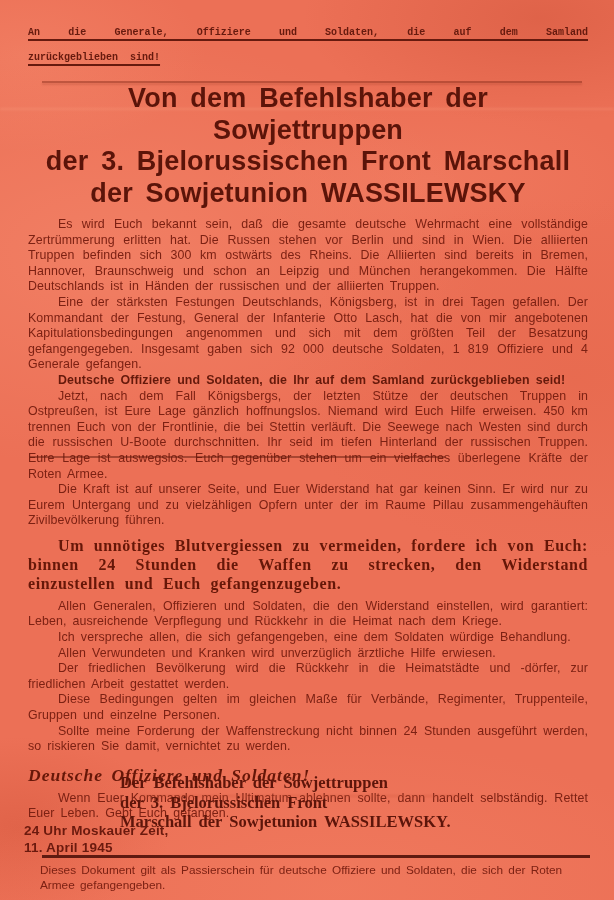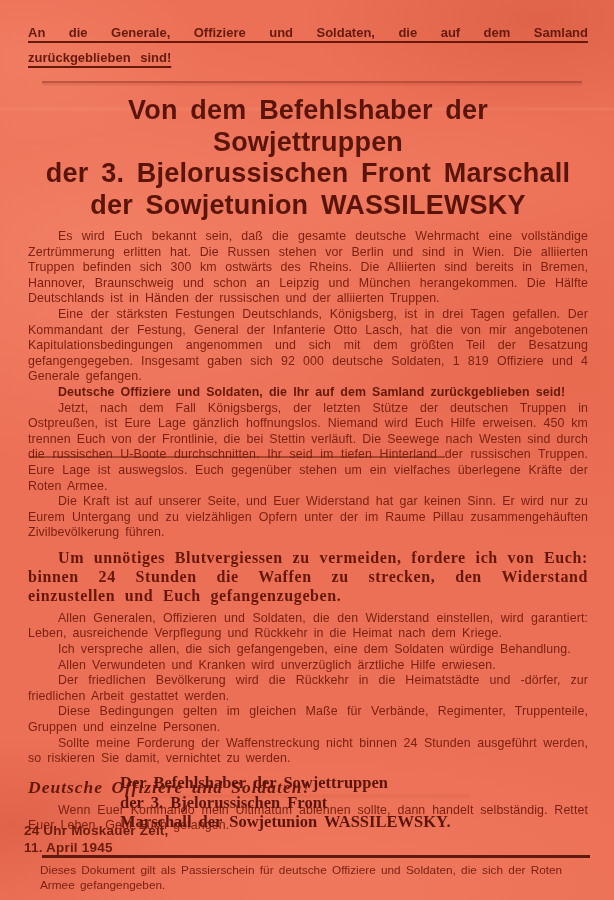--- a/index.html
+++ b/index.html
@@ -19,38 +19,38 @@
       radial-gradient(ellipse 300px 120px at 70% 20%, rgba(250,145,115,.22), transparent 70%);
     font-family:"Liberation Sans",sans-serif;
     color:var(--ink,#7c2113);
     -webkit-font-smoothing:antialiased;
   }
   .content{position:absolute;left:28px;right:26px;top:0;}
 
   
   .salutation{
     margin-top:22px;
-    font-family:Liberation Sans, sans-serif;
+    font-family:Liberation Mono, monospace;
     font-weight:bold;
-    font-size:13px;
+    font-size:10px;
     line-height:21px;
     color:#661a0e;
     word-spacing:6px;
   }
   .salutation .l1{display:block;text-align:justify;text-align-last:justify;
     text-decoration:underline;text-decoration-thickness:1.8px;text-underline-offset:4px;}
   .salutation .l2{display:block;margin-top:4px;
     text-decoration:underline;text-decoration-thickness:1.8px;text-underline-offset:4px;}
 
   .faint-rule{height:2px;margin:13px 6px 0 14px;background:rgba(125,35,20,.42);
     filter:blur(.5px);box-shadow:0 2px 2px rgba(125,35,20,.18);}
 
   
   .doc-title{
-    margin-top:12px;text-align:center;
+    text-align:center;
     font-weight:700;font-size:27px;line-height:31.5px;
     letter-spacing:.2px;word-spacing:5px;color:#5b1409;
   }
 
   
   .body{margin-top:8px;font-size:12.4px;line-height:15.6px;
     text-align:justify;word-spacing:2.5px;letter-spacing:.1px;color:#7c2113;}
   .body p{margin:0;text-indent:30px;}
   .address-bold{font-weight:bold;color:#65190b;}
   .demand{

